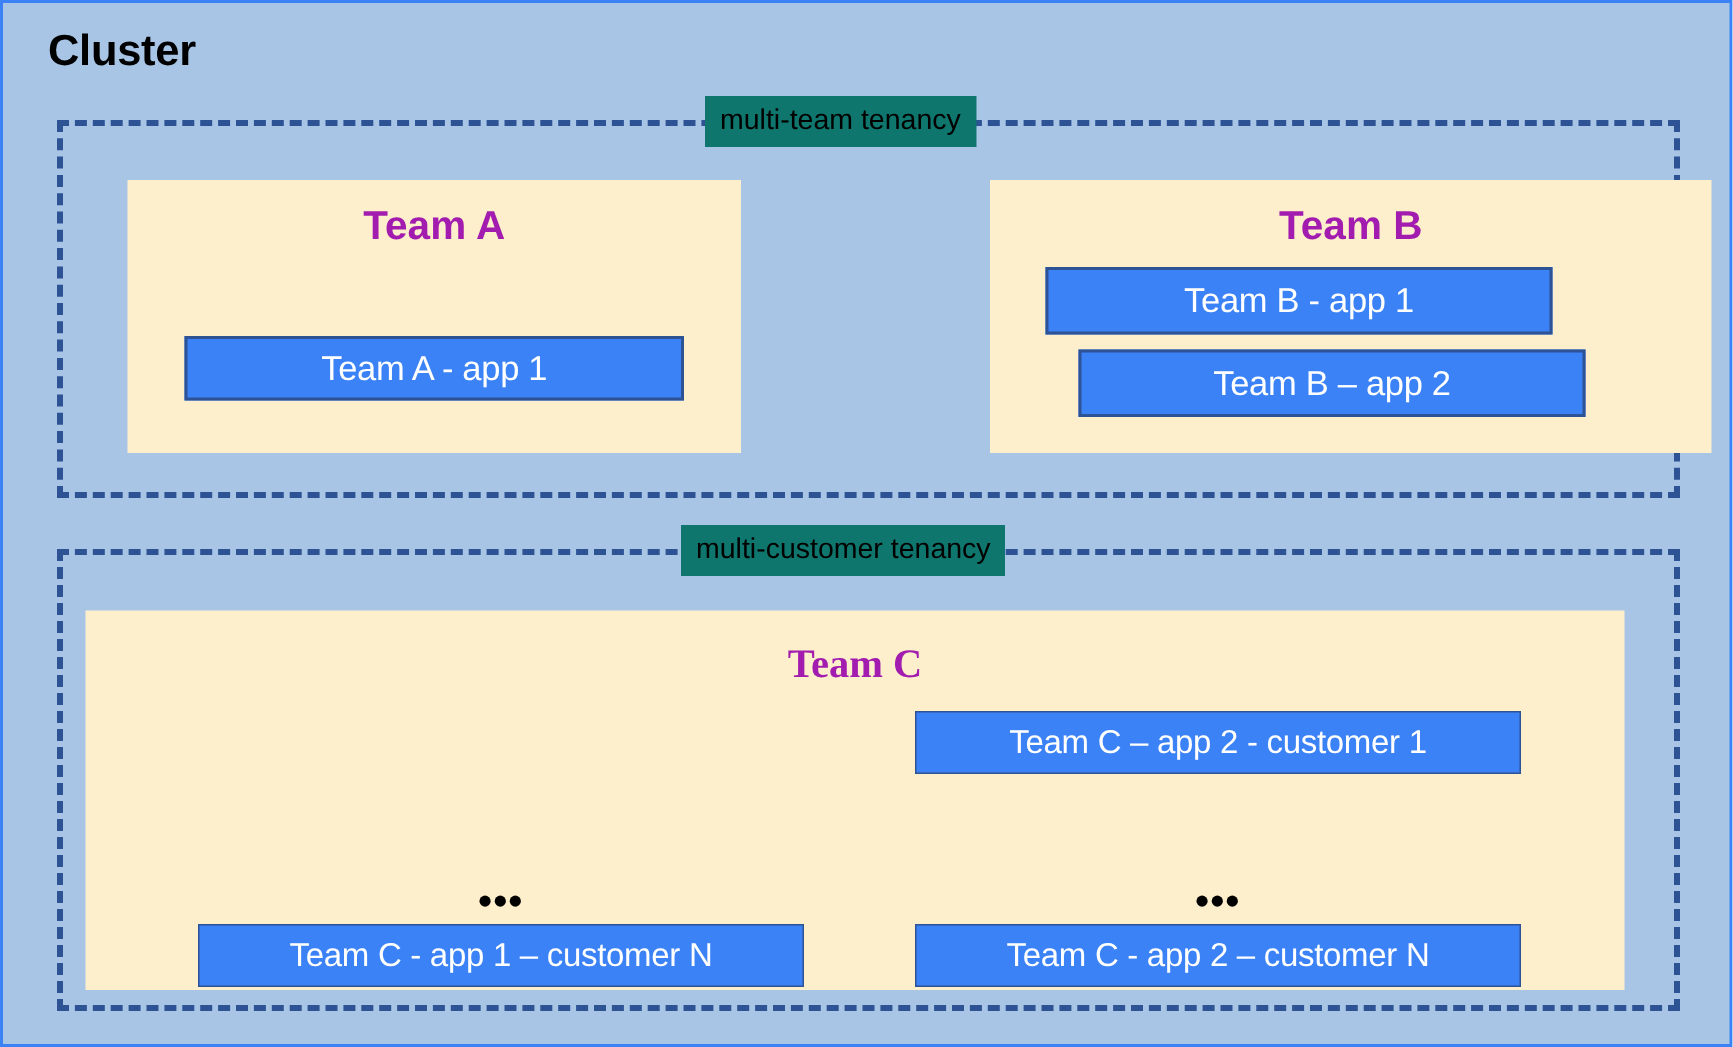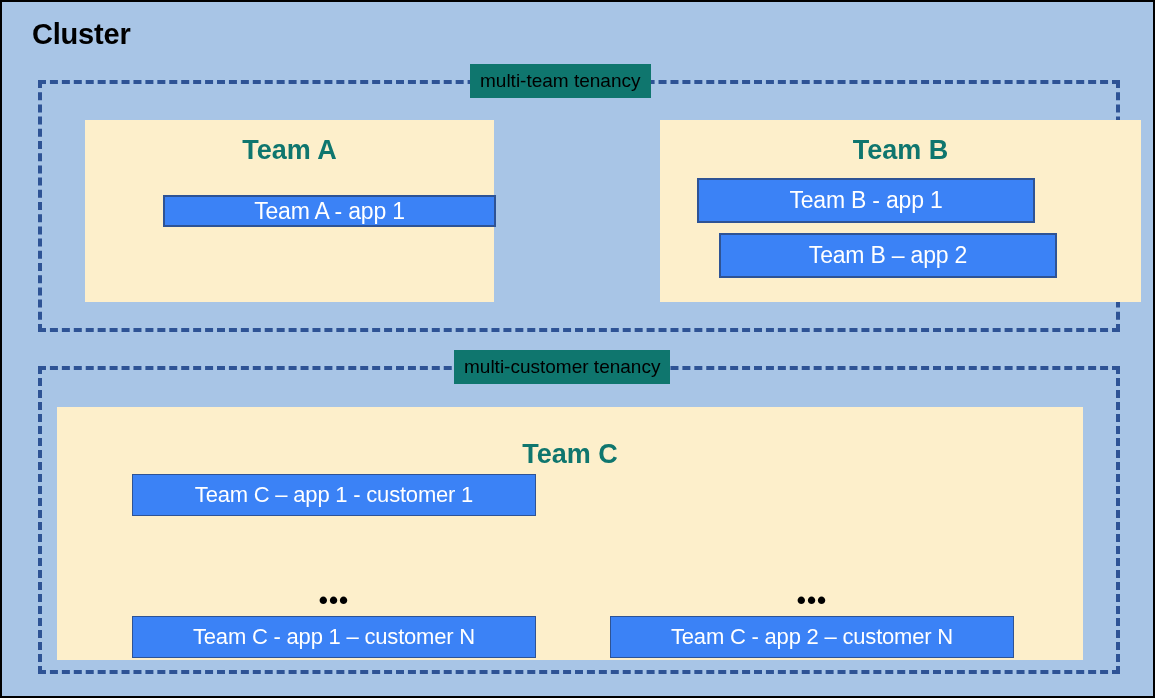--- a/index.html
+++ b/index.html
@@ -12,21 +12,21 @@
     font-family: "Liberation Sans", "DejaVu Sans", sans-serif;
   }
 
   
   #canvas {
     position: relative;
     width: 1155px;
     height: 698px;
     box-sizing: border-box;
     background: #a8c5e6;
-    border: 2px solid #000000;
+    border: 2px solid #3b82f6;
     overflow: hidden;
     padding-left: 12px;
   }
 
   
   .cluster-title {
     position: absolute;
     left: 30px;
     top: 18px;
     font-size: 29px;
@@ -103,27 +103,27 @@
     height: 253px;
   }
 
   .team-title {
     position: absolute;
     left: 0;
     width: 100%;
     text-align: center;
     font-size: 27px;
     font-weight: bold;
-    color: #0f766e;
+    color: #a21caf;
     line-height: 1;
     white-space: nowrap;
   }
   #team-a-panel .team-title,
   #team-b-panel .team-title { top: 17px; }
-  #team-c-panel .team-title { top: 34px; }
+  #team-c-panel .team-title { top: 22px; font-family: Liberation Serif, serif; }
 
   
   .app-box {
     position: absolute;
     box-sizing: border-box;
     background: #3b82f6;
     border: 2px solid #2e5395;
     color: #ffffff;
     font-size: 23px;
     line-height: 1;
@@ -132,24 +132,23 @@
     justify-content: center;
     text-align: left;
     white-space: nowrap;
     letter-spacing: -0.2px;
   }
   .app-box.thin-border { border-width: 1px; }
 
   
   #team-a-app-1 {
     left: 38px;
-    top: 75px;
+    top: 104px;
     width: 333px;
-    height: 32px;
-    margin-left: 40px;
+    height: 43px;
   }
 
   
   #team-b-app-1 {
     left: 37px;
     top: 58px;
     width: 338px;
     height: 45px;
   }
   #team-b-app-2 {
@@ -207,21 +206,21 @@
     <div id="team-b-app-2" class="app-box">Team B – app 2</div>
   </div>
 
   <div id="zone-multi-customer" class="tenancy-zone"></div>
 
   <div id="label-multi-customer" class="zone-label">multi-customer tenancy</div>
 
   <div id="team-c-panel" class="team-panel">
     <div class="team-title">Team C</div>
 
-    <div class="app-box thin-border col-left row-1">Team C – app 1 - customer 1</div>
     <div class="ellipsis col-left">•••</div>
     <div class="app-box thin-border col-left row-n">Team C - app 1 – customer N</div>
 
+    <div class="app-box thin-border col-right row-1">Team C – app 2 - customer 1</div>
     <div class="ellipsis col-right">•••</div>
     <div class="app-box thin-border col-right row-n">Team C - app 2 – customer N</div>
   </div>
 
 </div>
 
 </body></html>

